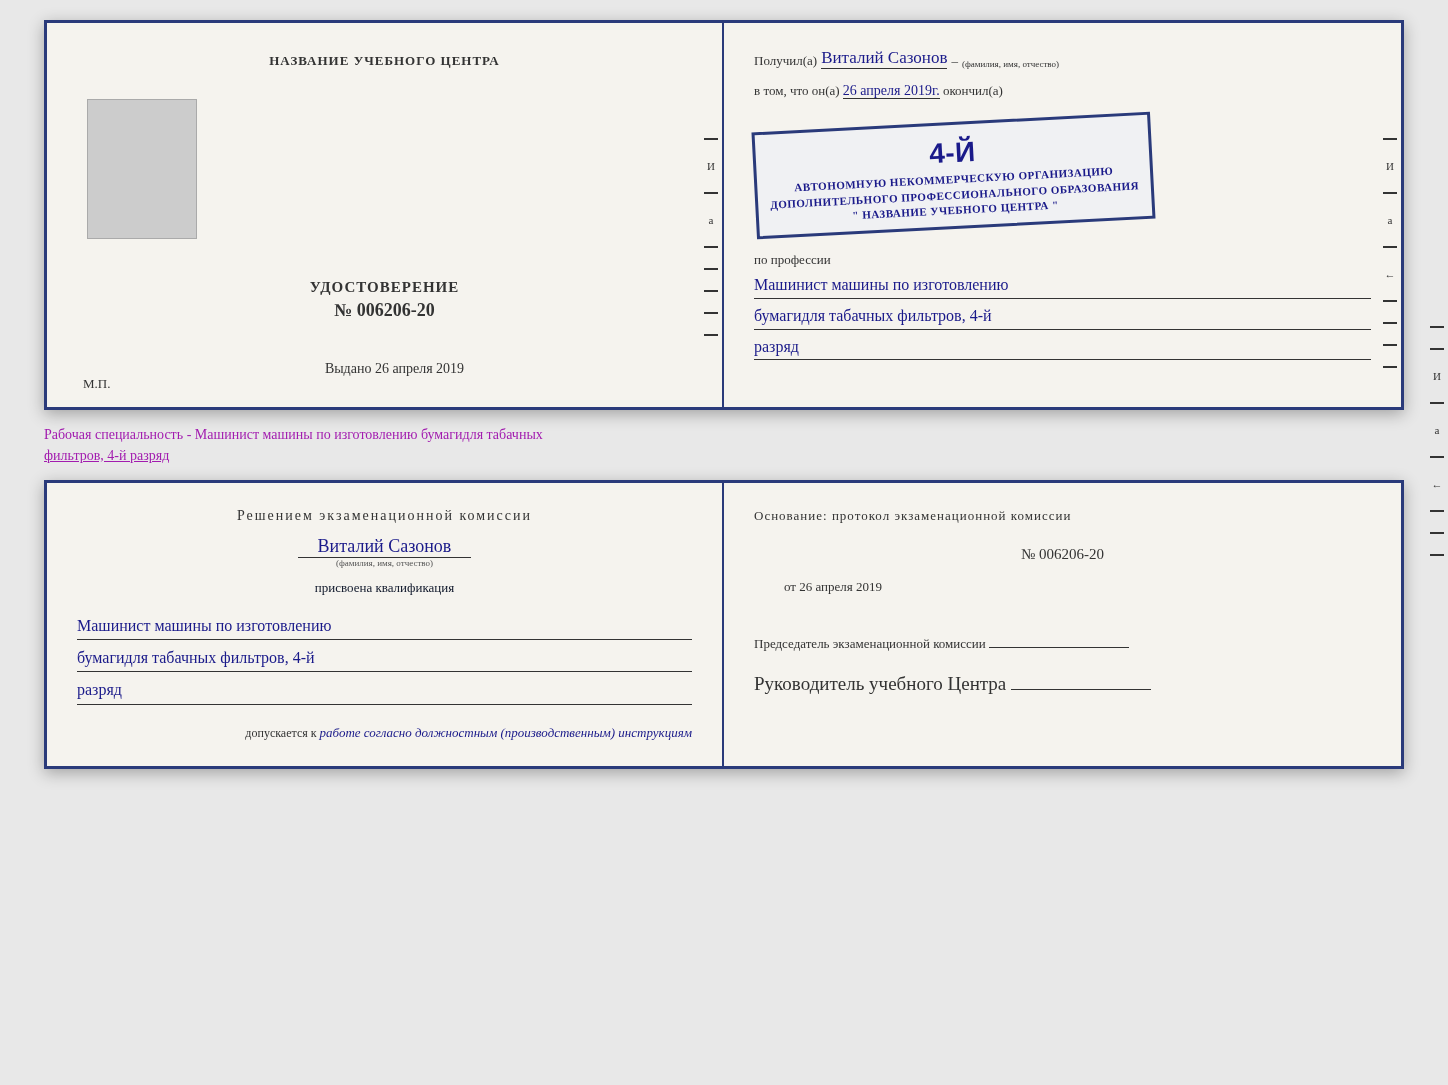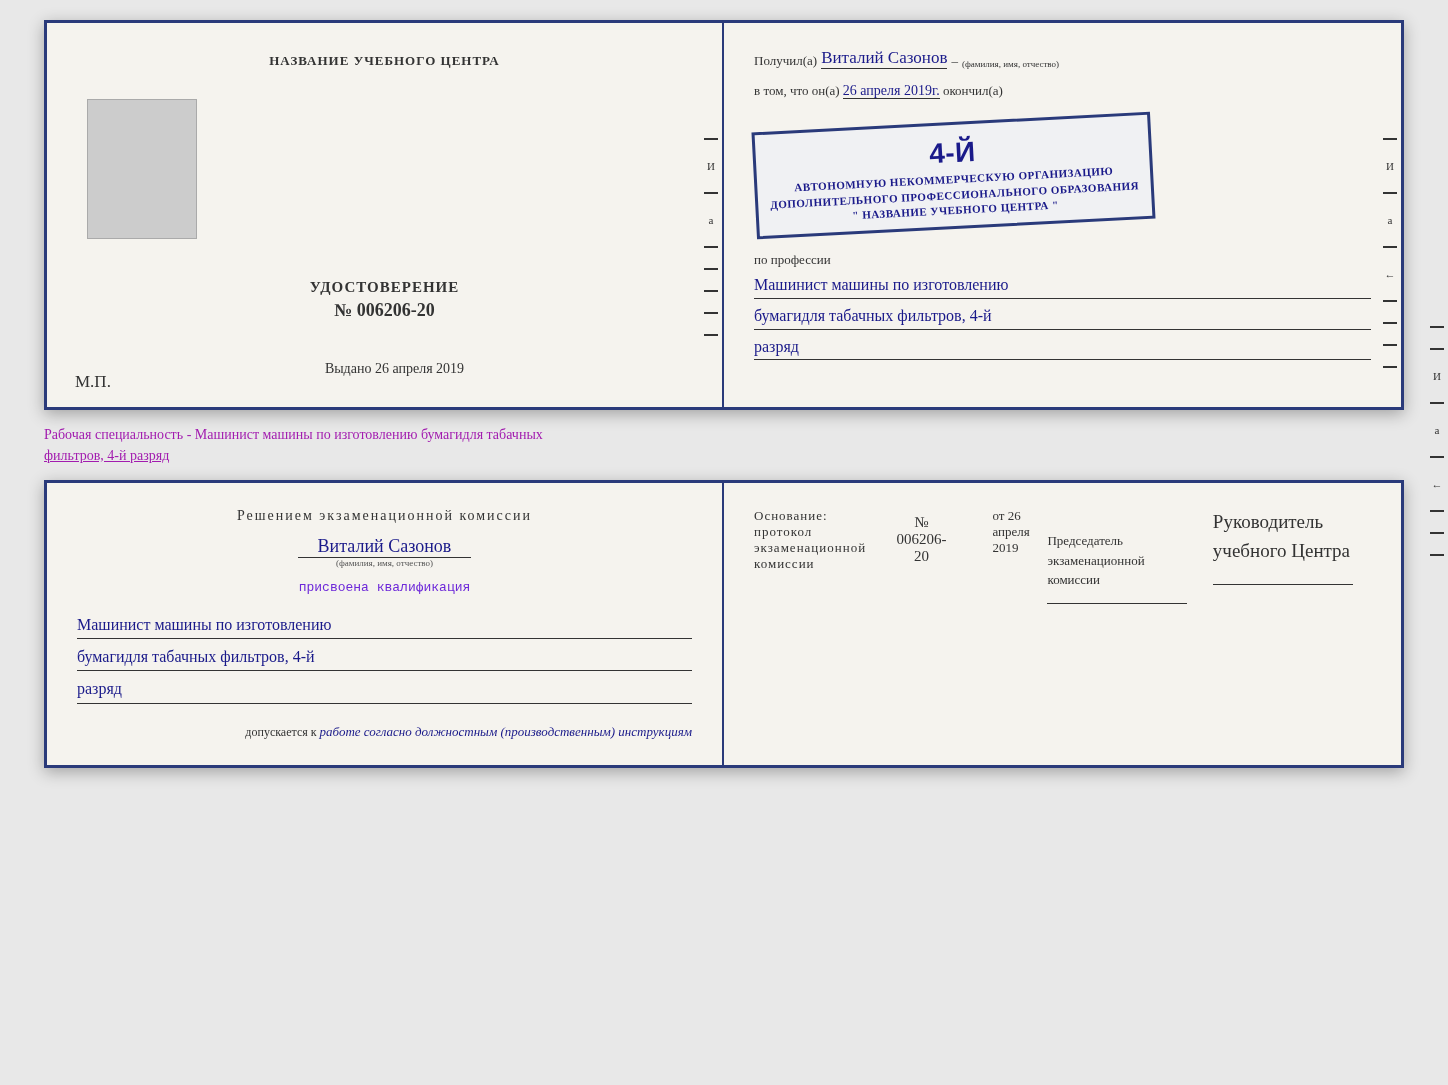--- a/index.html
+++ b/index.html
@@ -86,25 +86,25 @@
     }
 
     .vydano-line {
       font-size: 14px;
       color: #333;
       margin-top: 20px;
       padding-left: 20px;
     }
 
     .mp-label {
-      font-size: 17px;
+      font-size: 13px;
       color: #333;
       position: absolute;
       bottom: 15px;
-      left: 28px;
+      left: 36px;
     }
 
     
     .recipient-line {
       font-size: 13px;
       color: #333;
       display: flex;
       align-items: flex-end;
       gap: 4px;
       flex-wrap: wrap;
@@ -197,21 +197,21 @@
       padding: 25px 30px;
       display: flex;
       flex-direction: column;
       gap: 12px;
     }
 
     .bottom-right {
       width: 50%;
       padding: 25px 30px;
       display: flex;
-      flex-direction: row;
+      flex-direction: column;
       gap: 16px;
     }
 
     .decision-title {
       font-size: 14px;
       color: #333;
       letter-spacing: 2px;
       text-transform: none;
       font-weight: normal;
       text-align: center;
@@ -232,23 +232,22 @@
 
     .small-label {
       font-size: 9px;
       color: #555;
       text-align: center;
       display: block;
     }
 
     .prisvoena-label {
       font-size: 13px;
-      color: #6d28d9;
-      text-align: center;
-      font-family: Liberation Mono, monospace;
+      color: #0f172a;
+      text-align: center;
     }
 
     .qualification-text {
       font-family: 'Segoe Script', 'Comic Sans MS', cursive;
       color: #1a1a8a;
       font-size: 16px;
       border-bottom: 1px solid #333;
       display: block;
       line-height: 1.7;
       margin-top: 4px;

